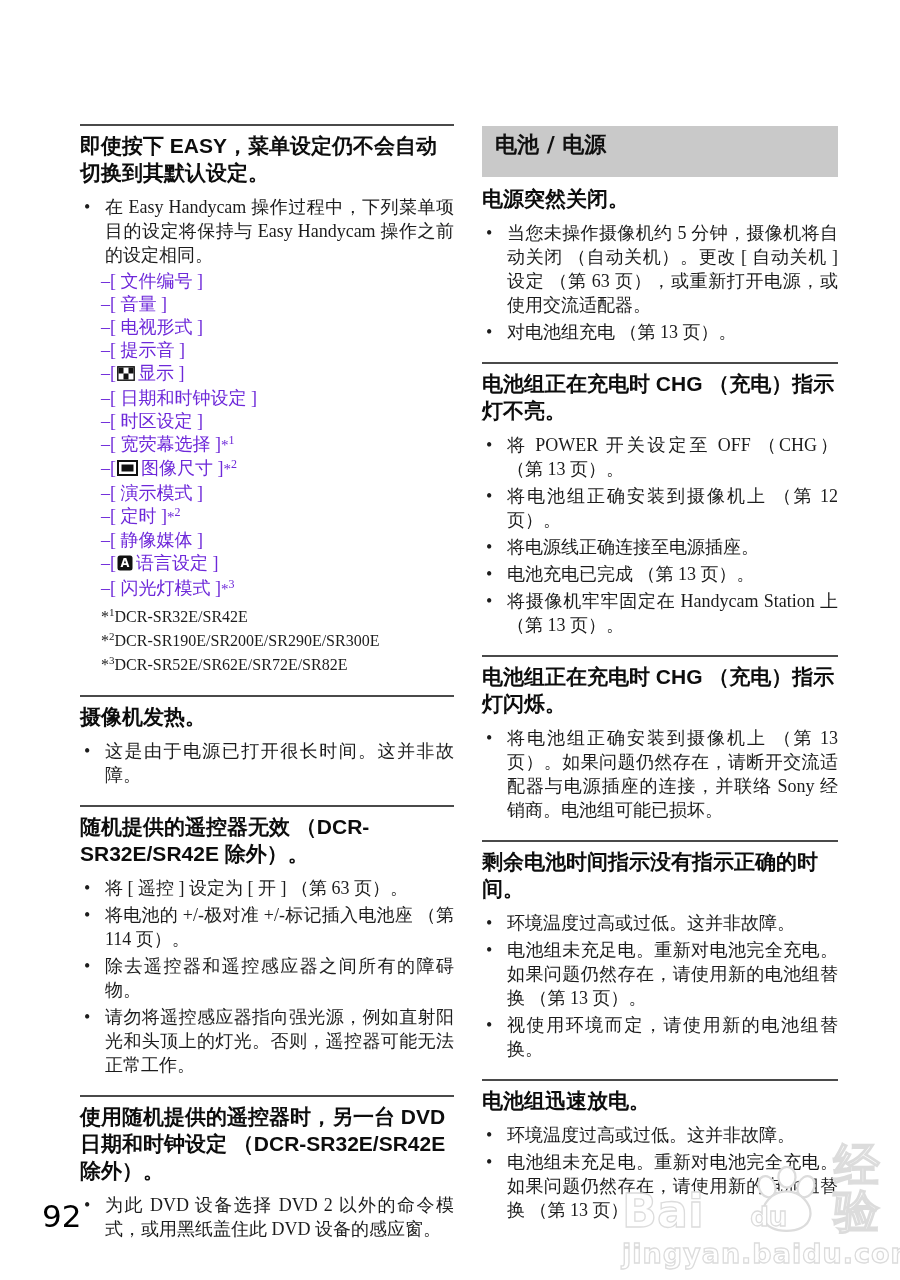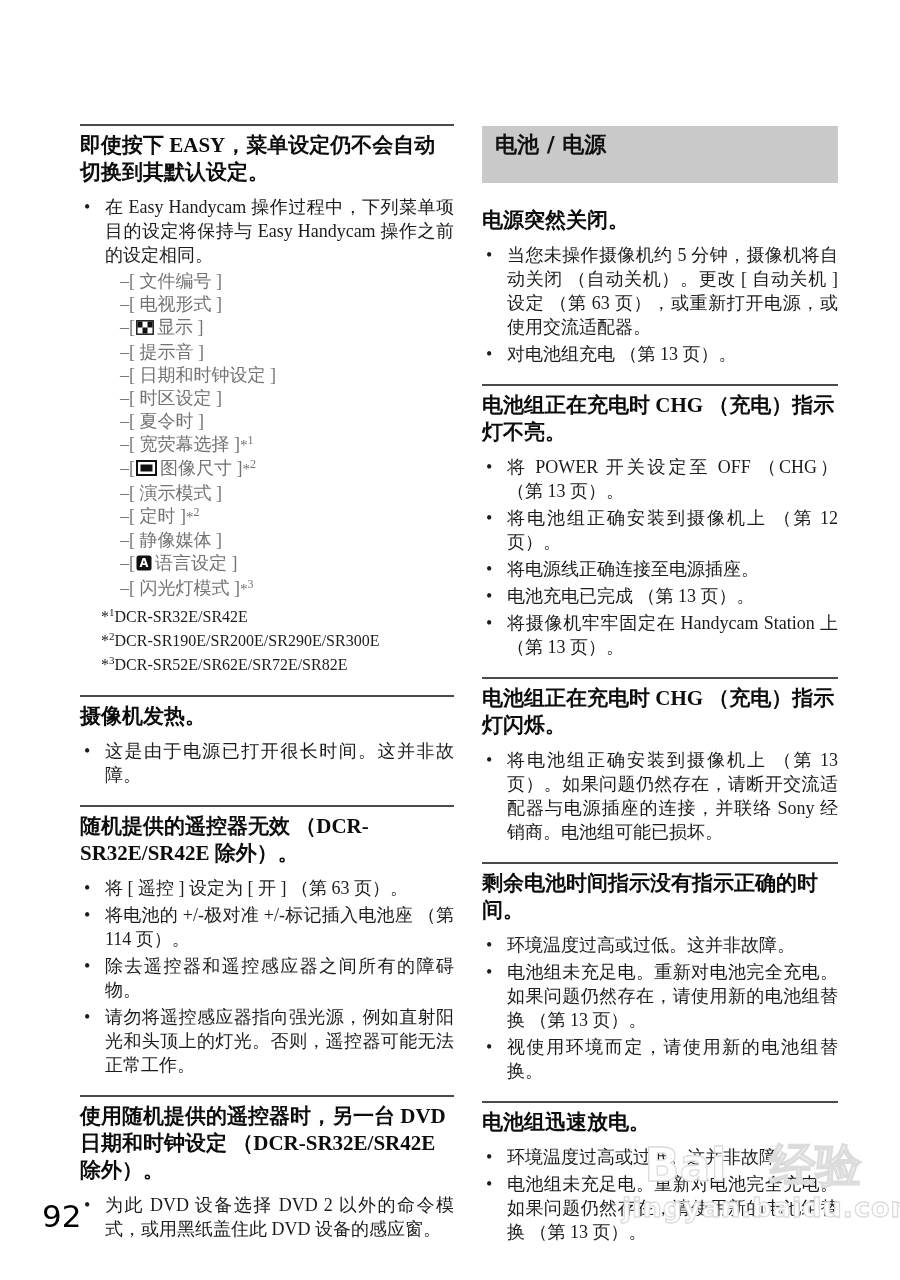--- a/index.html
+++ b/index.html
@@ -10,43 +10,43 @@
   }
   .col{position:absolute;}
   .col-left{left:80px;top:124px;width:374px;}
   .col-right{left:482px;top:126px;width:356px;}
 
   .rule{border-top:2px solid #4a4a4a;height:0;margin:0 0 4px 0;}
   .rule-sep{border-top:2px solid #4a4a4a;height:0;margin:18px 0 6px 0;}
 
   .section{margin-bottom:8px;}
   .section-title{
-    font-family:Liberation Serif, serif;
+    font-family:Liberation Sans, sans-serif;
     font-weight:700;font-size:21px;line-height:27px;color:#0d0d0d;
     margin:6px 0 9px 0;
   }
   .bullet{display:flex;margin:0 0 3px 0;}
   .bullet-marker{flex:0 0 21px;padding-left:4px;font-size:18px;line-height:24px;color:#1c1c1c;}
   .bullet-text{flex:1;font-size:18px;line-height:24px;color:#1c1c1c;text-align:justify;}
 
   .dash-list{margin:2px 0 4px 21px;}
-  .dash-item{font-size:18px;line-height:23px;white-space:nowrap;color:#737373;margin-left:19px;}
+  .dash-item{font-size:18px;line-height:23px;white-space:nowrap;color:#6d28d9;}
   .dash-item .icon{display:inline-block;vertical-align:-2px;margin:0 3px 0 1px;}
   .fn-mark{font-size:15px;}
   .fn-mark sup{font-size:12px;vertical-align:super;line-height:0;}
 
   .footnotes{margin:4px 0 0 21px;}
   .footnote{font-size:16px;line-height:24px;white-space:nowrap;color:#1c1c1c;}
   .footnote sup{font-size:11px;vertical-align:super;line-height:0;}
 
   .band{
     background:#c9c9c9;color:#101010;
     font-family:"DejaVu Sans","Liberation Sans",sans-serif;
     font-weight:700;font-size:22px;line-height:26px;
-    padding:6px 0 25px 13px;margin:0 0 24px 0;
+    padding:6px 0 19px 13px;margin:0 0 8px 0;
   }
 
   .page-number{
     position:absolute;left:42px;top:1198px;
     font-family:"DejaVu Sans","Liberation Sans",sans-serif;
     font-weight:400;font-size:31px;color:#000;
   }
 
   
   .wm{
@@ -68,31 +68,31 @@
   <div class="rule"></div>
 
   <div class="section">
     <div class="section-title">即使按下 EASY，菜单设定仍不会自动切换到其默认设定。</div>
     <div class="bullet">
       <span class="bullet-marker">•</span>
       <span class="bullet-text">在 Easy Handycam 操作过程中，下列菜单项目的设定将保持与 Easy Handycam 操作之前的设定相同。</span>
     </div>
     <div class="dash-list">
         <div class="dash-item">–[&nbsp;<span>文件编号</span> ]</div>
+        <div class="dash-item">–[&nbsp;<span>音量</span> ]</div>
         <div class="dash-item">–[&nbsp;<span>电视形式</span> ]</div>
+        <div class="dash-item">–[&nbsp;<span>提示音</span> ]</div>
         <div class="dash-item">–[<span class="icon"><svg width="18" height="15" viewBox="0 0 18 15">
               <rect x="0.8" y="0.8" width="16.4" height="13.4" fill="#fff" stroke="#111" stroke-width="1.4"></rect>
               <rect x="1.5" y="1.5" width="5" height="6" fill="#111"></rect>
               <rect x="11.5" y="1.5" width="5" height="6" fill="#111"></rect>
               <rect x="6.5" y="7.5" width="5" height="6" fill="#111"></rect>
             </svg></span><span>显示</span> ]</div>
-        <div class="dash-item">–[&nbsp;<span>提示音</span> ]</div>
         <div class="dash-item">–[&nbsp;<span>日期和时钟设定</span> ]</div>
         <div class="dash-item">–[&nbsp;<span>时区设定</span> ]</div>
-        <div class="dash-item">–[&nbsp;<span>夏令时</span> ]</div>
         <div class="dash-item">–[&nbsp;<span>宽荧幕选择</span> ]<span class="fn-mark">*<sup>1</sup></span></div>
         <div class="dash-item">–[<span class="icon"><svg width="21" height="16" viewBox="0 0 21 16">
               <rect x="1" y="1" width="19" height="14" fill="none" stroke="#111" stroke-width="2"></rect>
               <rect x="4.5" y="4.5" width="12" height="7" fill="#111"></rect>
             </svg></span><span>图像尺寸</span> ]<span class="fn-mark">*<sup>2</sup></span></div>
         <div class="dash-item">–[&nbsp;<span>演示模式</span> ]</div>
         <div class="dash-item">–[&nbsp;<span>定时</span> ]<span class="fn-mark">*<sup>2</sup></span></div>
         <div class="dash-item">–[&nbsp;<span>静像媒体</span> ]</div>
         <div class="dash-item">–[<span class="icon"><svg width="16" height="16" viewBox="0 0 16 16">
               <rect x="0.5" y="0.5" width="15" height="15" rx="2.5" fill="#111"></rect>
@@ -222,16 +222,27 @@
         </div>
       </div>
     </div>
 </div>
 
 <div class="page-number">92</div>
 
 <div class="wm">
   <div class="wm-row">
     <span class="wm-big">Bai</span>
+    <span class="paw-wrap">
+      <svg viewBox="0 0 80 70" width="76" height="68" aria-hidden="true">
+        <g fill="#ffffff" stroke="#dcdcdc" stroke-width="2.4">
+          <ellipse cx="20" cy="21" rx="8.5" ry="11.5" transform="rotate(-22 20 21)"></ellipse>
+          <ellipse cx="41" cy="11" rx="9" ry="11"></ellipse>
+          <ellipse cx="61" cy="21" rx="8.5" ry="11.5" transform="rotate(22 61 21)"></ellipse>
+          <path d="M40.5 26 C 25 26 13.5 40 15.5 52 C 17.5 64 30 67.5 40.5 67.5 C 51 67.5 63.5 64 65.5 52 C 67.5 40 56 26 40.5 26 Z"></path>
+        </g>
+      </svg>
+      <span class="wm-du">du</span>
+    </span>
     <span class="wm-big">经验</span>
   </div>
   <div class="wm-url">jingyan.baidu.com</div>
 </div>
 
 </body></html>

